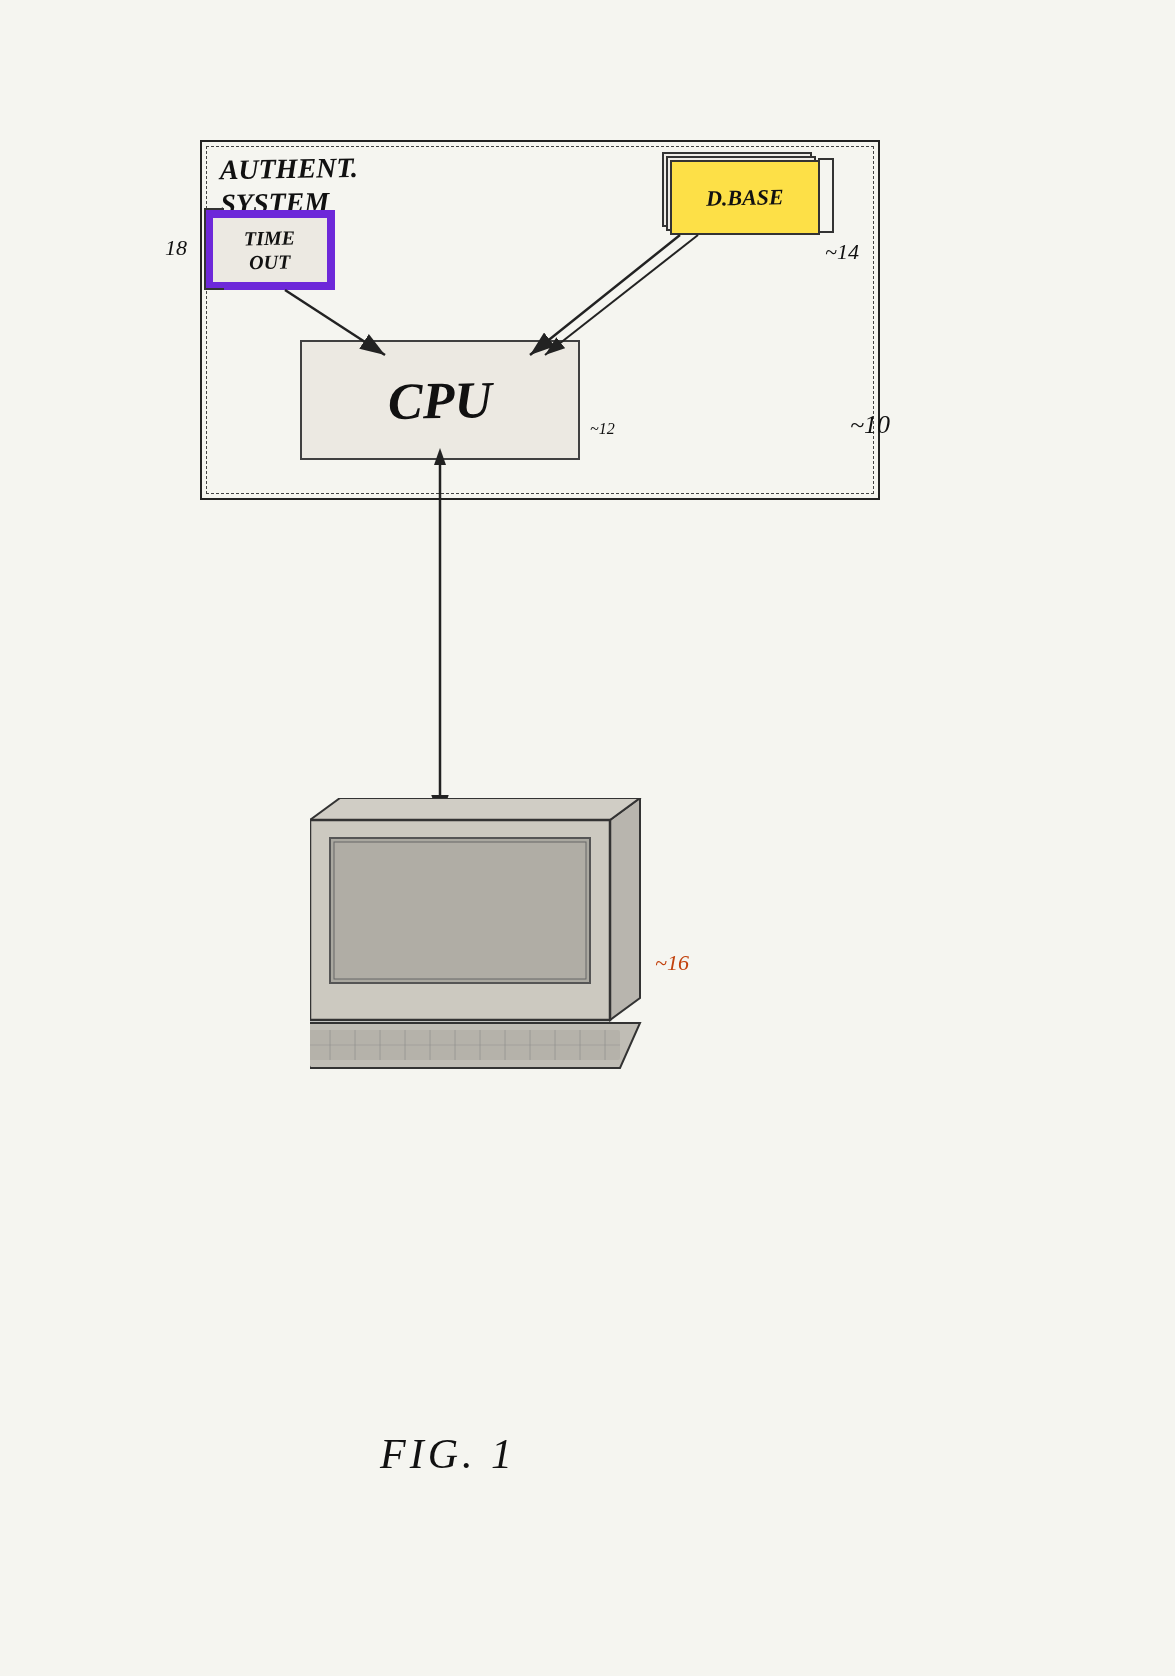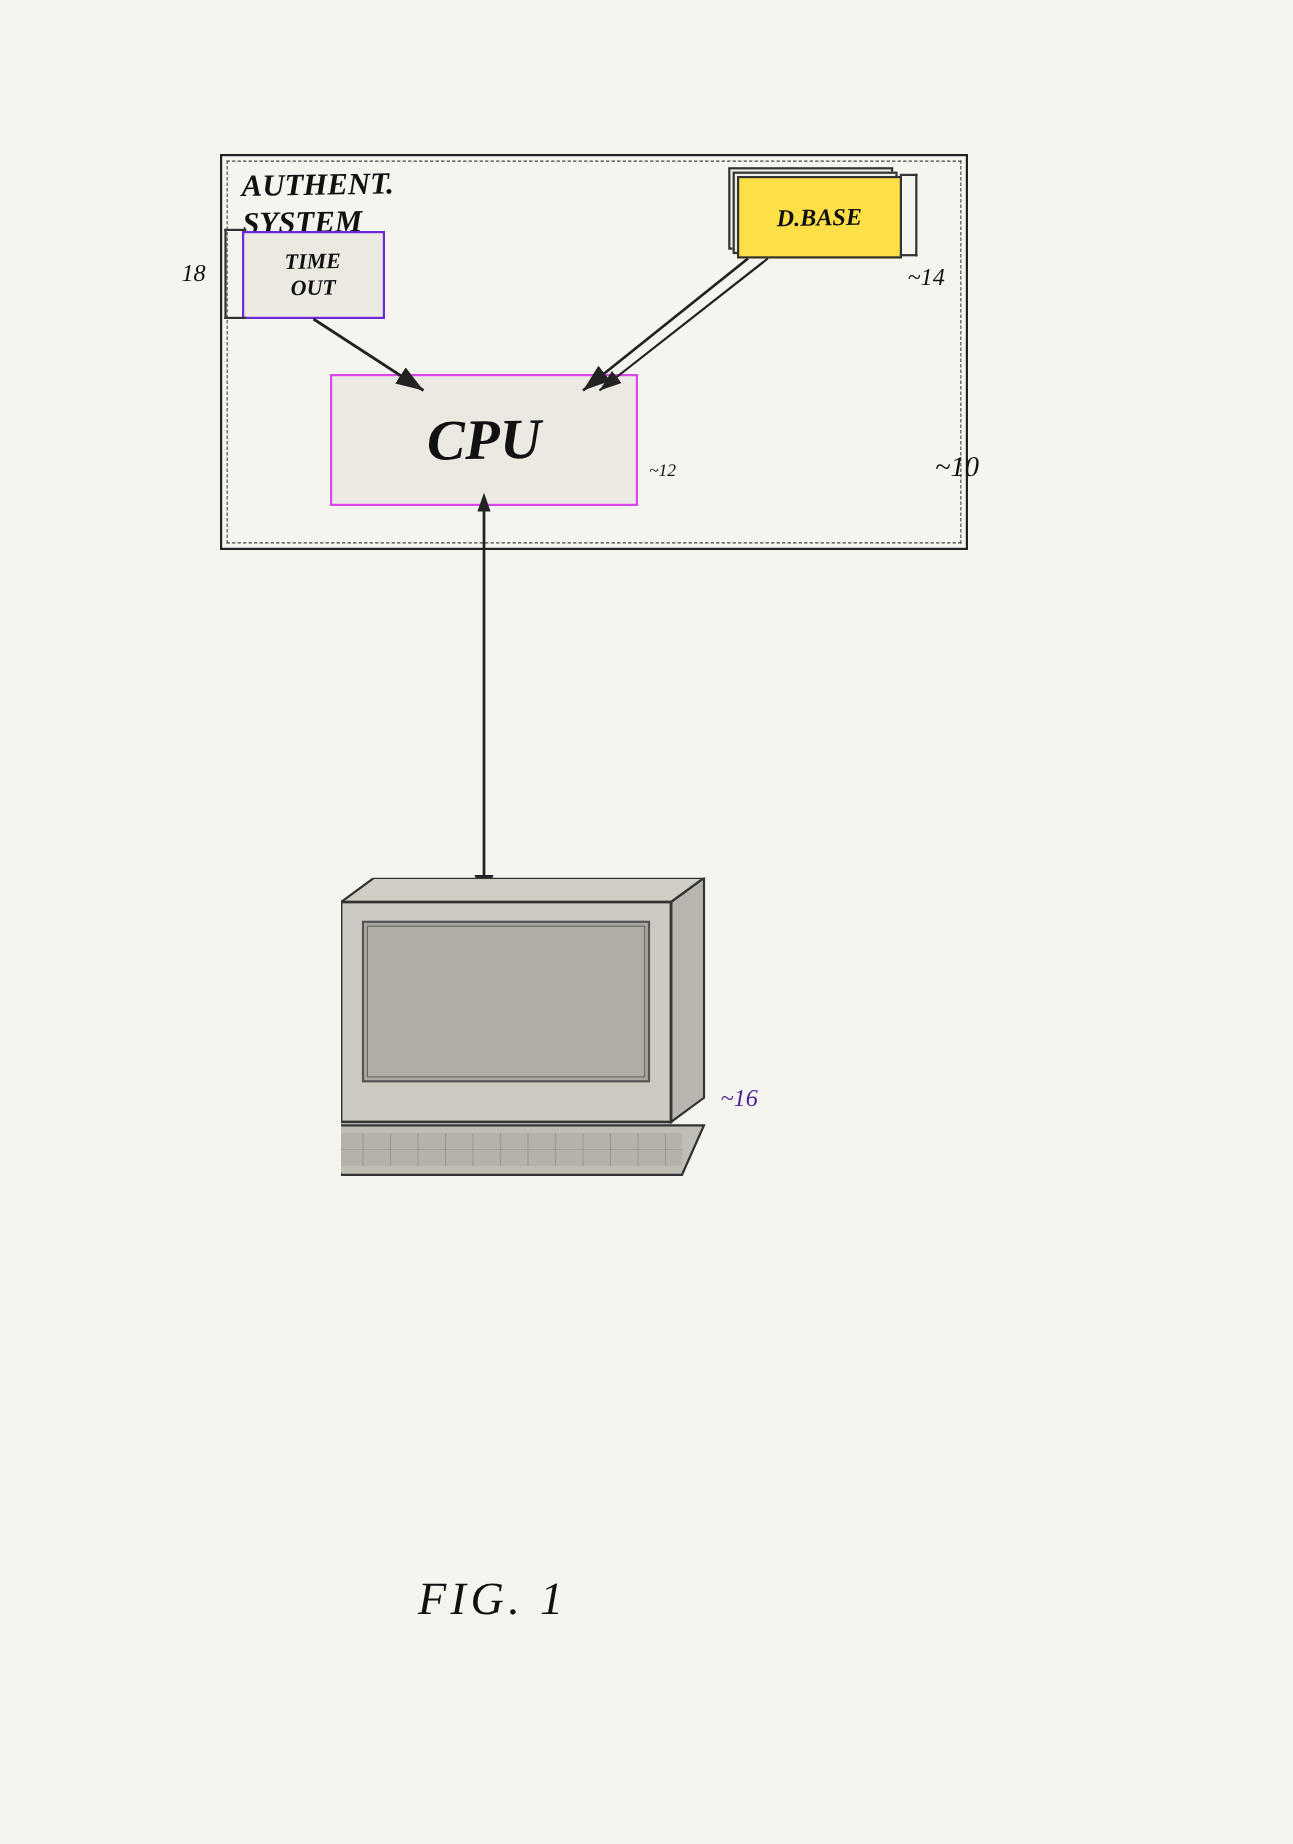--- a/index.html
+++ b/index.html
@@ -97,24 +97,24 @@
       font-style: italic;
       font-family: 'Georgia', serif;
       color: #111;
       transform: rotate(-1deg);
     }
 
     
     .timeout-box {
       position: absolute;
       top: 130px;
-      left: 120px;
+      left: 105px;
       width: 130px;
       height: 80px;
-      border: 2px solid #6d28d9;
+      border: 8px solid #6d28d9;
       background: #ece9e2;
       display: flex;
       align-items: center;
       justify-content: center;
       flex-direction: column;
     }
 
     .timeout-label {
       font-size: 20px;
       font-weight: bold;
@@ -126,21 +126,21 @@
       transform: rotate(-1deg);
     }
 
     
     .cpu-box {
       position: absolute;
       top: 260px;
       left: 200px;
       width: 280px;
       height: 120px;
-      border: 2px solid #d946ef;
+      border: 2px solid #404040;
       background: #ece9e2;
       display: flex;
       align-items: center;
       justify-content: center;
     }
 
     .cpu-label {
       font-size: 52px;
       font-weight: bold;
       font-style: italic;
@@ -215,22 +215,21 @@
     }
 
     
     .label-16 {
       position: absolute;
       top: 870px;
       left: 555px;
       font-size: 22px;
       font-family: 'Georgia', serif;
       font-style: italic;
-      color: #4c1d95;
-      margin-top: 35px;
+      color: #c2410c;
     }
 
     
     .fig-label {
       position: absolute;
       top: 1350px;
       left: 280px;
       font-size: 42px;
       font-weight: normal;
       font-style: italic;

